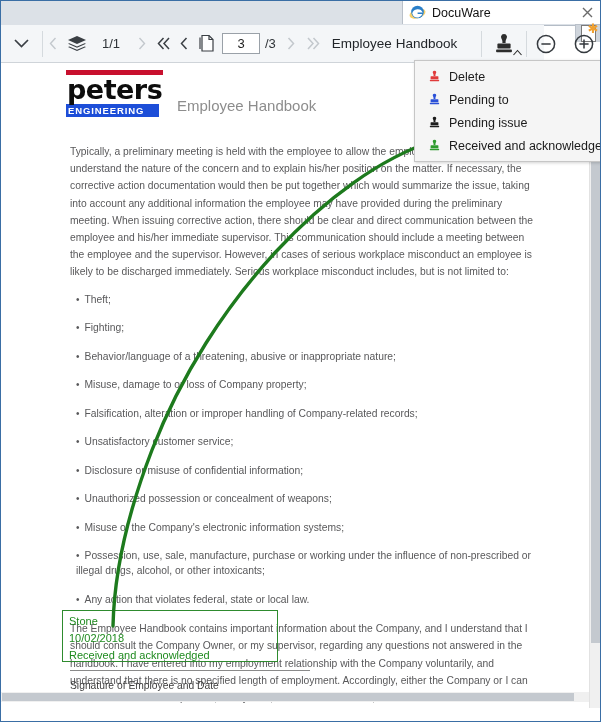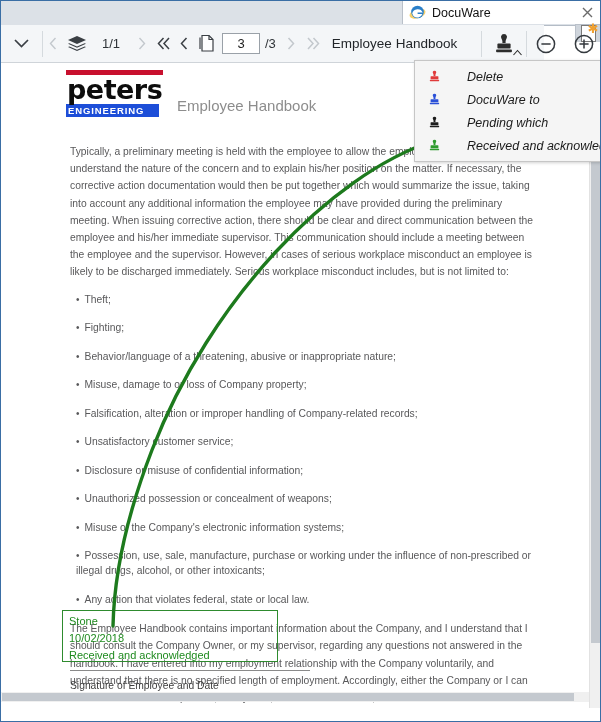--- a/index.html
+++ b/index.html
@@ -135,21 +135,21 @@
     position:absolute;left:414px;top:60px;width:187px;
     background:#f5f5f5;border:1px solid #c6c6c6;
     box-shadow:1px 1px 3px rgba(0,0,0,0.18);
     padding:4px 0 4px 0;box-sizing:border-box;
   }
   .menu-item{
     display:flex;align-items:center;height:23px;padding-left:10px;cursor:pointer;
     font-size:12.5px;color:#1b1b1b;white-space:nowrap;
   }
   .menu-ico{width:18px;flex:0 0 auto;display:flex;align-items:center;justify-content:center;}
-  .menu-txt{margin-left:24px;font-style:italic;}
+  .menu-txt{margin-left:6px;}
 
   
   .vscroll{
     position:absolute;right:0;top:63px;width:11px;height:645px;
     background:#f0f0f0;border-left:1px solid #e2e2e2;
   }
   .vthumb{position:absolute;left:1px;top:60px;width:9px;height:520px;background:#c4c9cf;}
   .hscroll{
     position:absolute;left:0;bottom:6px;width:590px;height:10px;background:#f0f0f0;
   }
@@ -343,31 +343,31 @@
       <span class="menu-txt">Delete</span>
     </div>
     <div class="menu-item">
       <span class="menu-ico">
         <svg width="13" height="15" viewBox="0 0 22 22">
           <path d="M8 3.4 A3.1 3.1 0 0 1 14 3.4 C14 5.6 12.6 6.4 12.6 8.3 V10 H9.4 V8.3 C9.4 6.4 8 5.6 8 3.4 Z" fill="#2b50d8"></path>
           <rect x="4.4" y="10.6" width="13.2" height="5" rx="1" fill="#2b50d8"></rect>
           <rect x="3.1" y="16.6" width="15.8" height="2.6" rx="0.8" fill="#2b50d8"></rect>
         </svg>
       </span>
-      <span class="menu-txt">DocuWare to</span>
+      <span class="menu-txt">Pending to</span>
     </div>
     <div class="menu-item">
       <span class="menu-ico">
         <svg width="13" height="15" viewBox="0 0 22 22">
           <path d="M8 3.4 A3.1 3.1 0 0 1 14 3.4 C14 5.6 12.6 6.4 12.6 8.3 V10 H9.4 V8.3 C9.4 6.4 8 5.6 8 3.4 Z" fill="#1c1c1c"></path>
           <rect x="4.4" y="10.6" width="13.2" height="5" rx="1" fill="#1c1c1c"></rect>
           <rect x="3.1" y="16.6" width="15.8" height="2.6" rx="0.8" fill="#1c1c1c"></rect>
         </svg>
       </span>
-      <span class="menu-txt">Pending which</span>
+      <span class="menu-txt">Pending issue</span>
     </div>
     <div class="menu-item">
       <span class="menu-ico">
         <svg width="13" height="15" viewBox="0 0 22 22">
           <path d="M8 3.4 A3.1 3.1 0 0 1 14 3.4 C14 5.6 12.6 6.4 12.6 8.3 V10 H9.4 V8.3 C9.4 6.4 8 5.6 8 3.4 Z" fill="#2e9b2e"></path>
           <rect x="4.4" y="10.6" width="13.2" height="5" rx="1" fill="#2e9b2e"></rect>
           <rect x="3.1" y="16.6" width="15.8" height="2.6" rx="0.8" fill="#2e9b2e"></rect>
         </svg>
       </span>
       <span class="menu-txt">Received and acknowledged</span>

